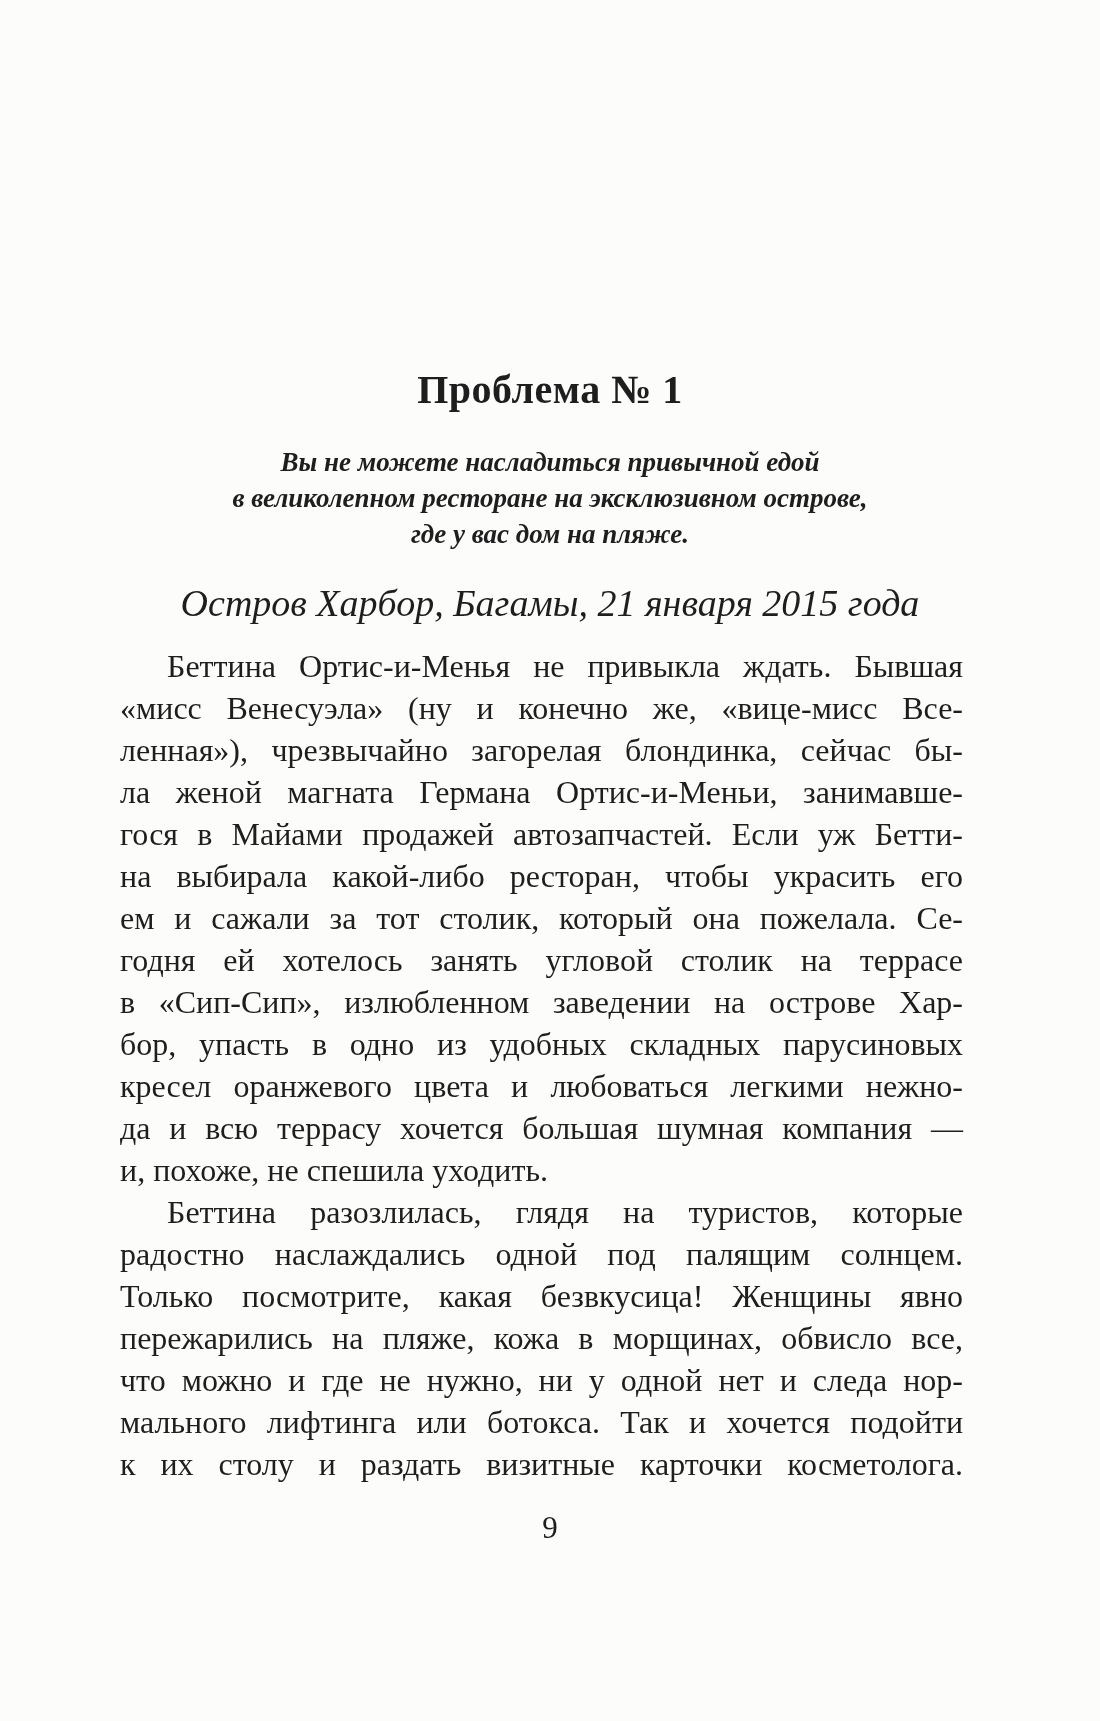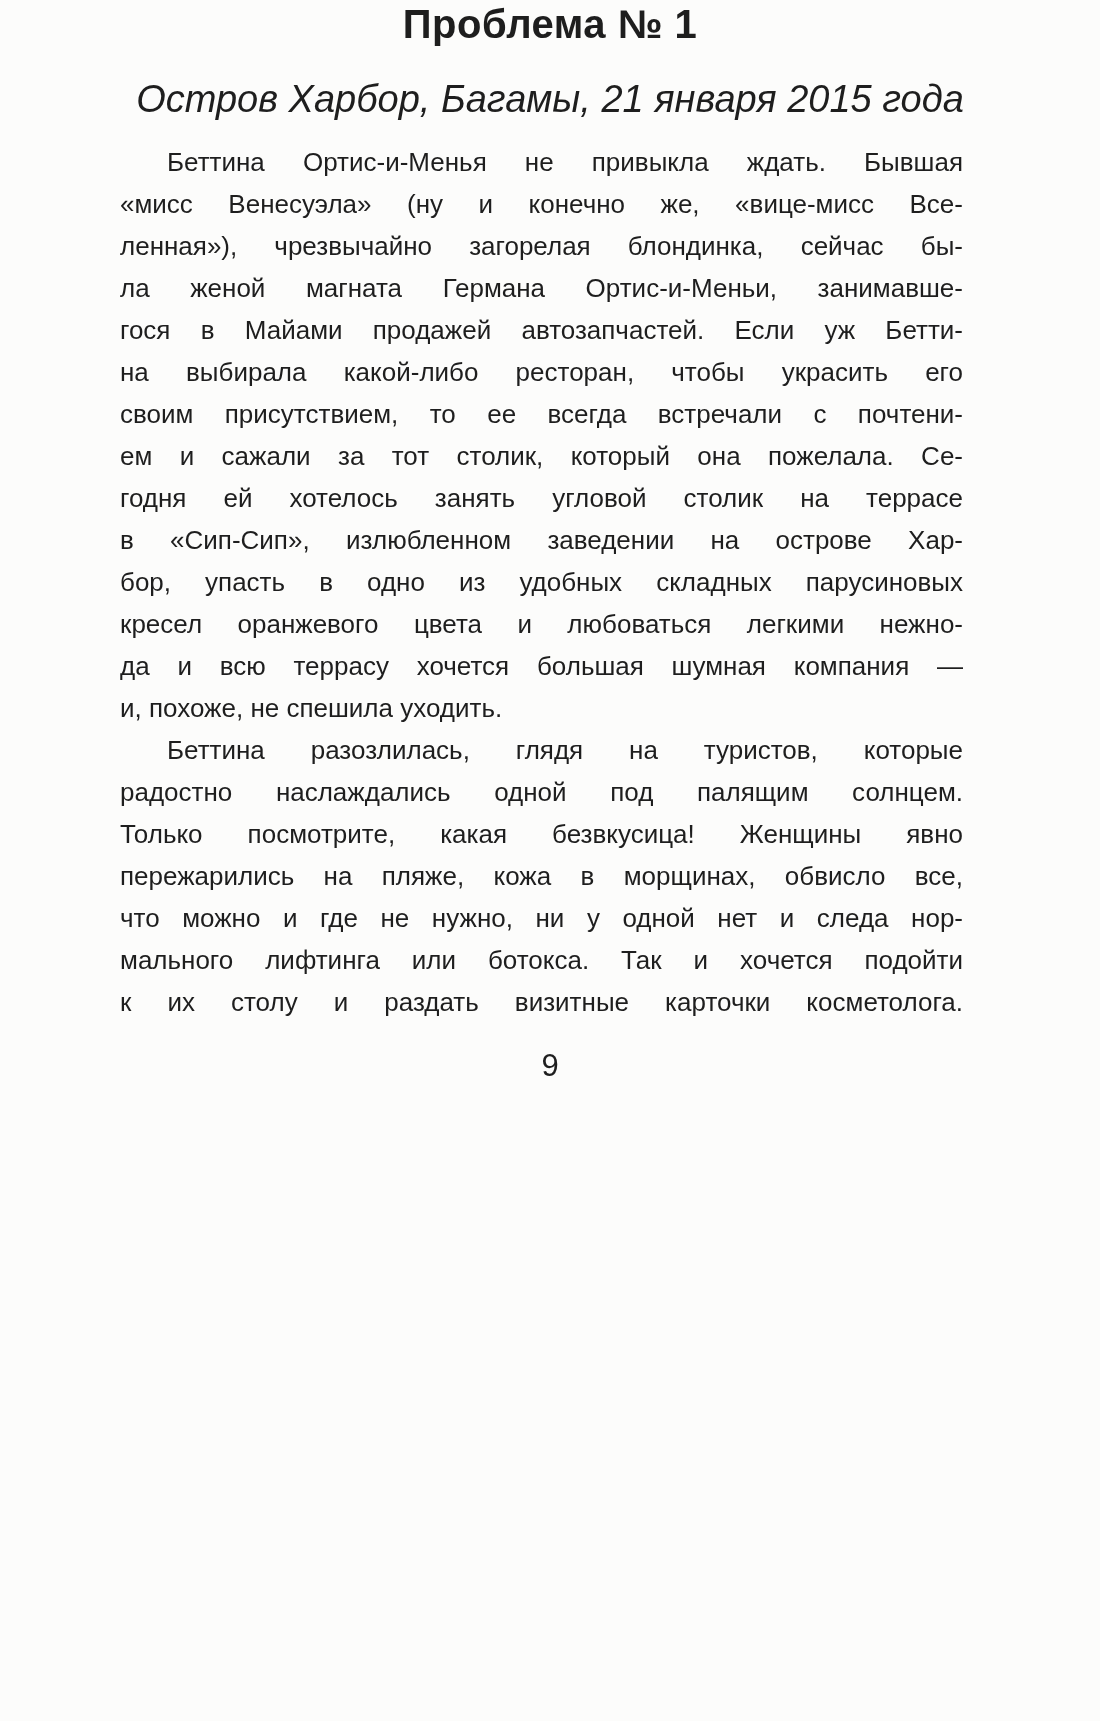--- a/index.html
+++ b/index.html
@@ -8,21 +8,22 @@
     background: #ffffff;
   }
   .page {
     position: relative;
     width: 1100px;
     height: 1721px;
     margin: 0 auto;
     box-sizing: border-box;
     background: #fcfcfb;
     color: #1e1e1e;
-    font-family: Liberation Sans, sans-serif;
+    font-family: Liberation Serif, serif;
+    padding-top: 366px;
     overflow: hidden;
   }
   .title {
     margin: 0;
     font-size: 40px;
     font-weight: bold;
     line-height: 48px;
     text-align: center;
     letter-spacing: 0.5px;
   }
@@ -36,21 +37,21 @@
   }
   .dateline {
     margin-top: 33px;
     font-size: 38px;
     font-style: italic;
     line-height: 36px;
     text-align: center;
   }
   .bodytext {
     margin: 24px 137px 9px 120px; 
-    font-size: 26px;
+    font-size: 32px;
     line-height: 42px;
   }
   .bline {
     text-align: justify;
     text-align-last: justify;
     white-space: nowrap; 
   }
   .bline.first {
     text-indent: 47px;
   }
@@ -64,33 +65,37 @@
     text-align: center;
   }
 </style>
 </head>
 <body>
 
 <div class="page">
 
   <h1 class="title">Проблема № 1</h1>
 
+  <div class="epigraph">
+    <div class="epi-line">Вы не можете насладиться привычной едой</div>
+    <div class="epi-line">в великолепном ресторане на эксклюзивном острове,</div>
+    <div class="epi-line">где у вас дом на пляже.</div>
+  </div>
 
   <div class="dateline">Остров Харбор, Багамы, 21 января 2015 года</div>
 
   <div class="bodytext">
 
     <div class="para">
       <div class="bline first">Беттина Ортис-и-Менья не привыкла ждать. Бывшая</div>
       <div class="bline">«мисс Венесуэла» (ну и конечно же, «вице-мисс Все-</div>
       <div class="bline">ленная»), чрезвычайно загорелая блондинка, сейчас бы-</div>
       <div class="bline">ла женой магната Германа Ортис-и-Меньи, занимавше-</div>
       <div class="bline">гося в Майами продажей автозапчастей. Если уж Бетти-</div>
       <div class="bline">на выбирала какой-либо ресторан, чтобы украсить его</div>
-      <div class="bline">своим присутствием, то ее всегда встречали с почтени-</div>
       <div class="bline">ем и сажали за тот столик, который она пожелала. Се-</div>
       <div class="bline">годня ей хотелось занять угловой столик на террасе</div>
       <div class="bline">в «Сип-Сип», излюбленном заведении на острове Хар-</div>
       <div class="bline">бор, упасть в одно из удобных складных парусиновых</div>
       <div class="bline">кресел оранжевого цвета и любоваться легкими нежно-</div>
       <div class="bline">да и всю террасу хочется большая шумная компания —</div>
       <div class="bline endshort">и, похоже, не спешила уходить.</div>
     </div>
 
     <div class="para">

